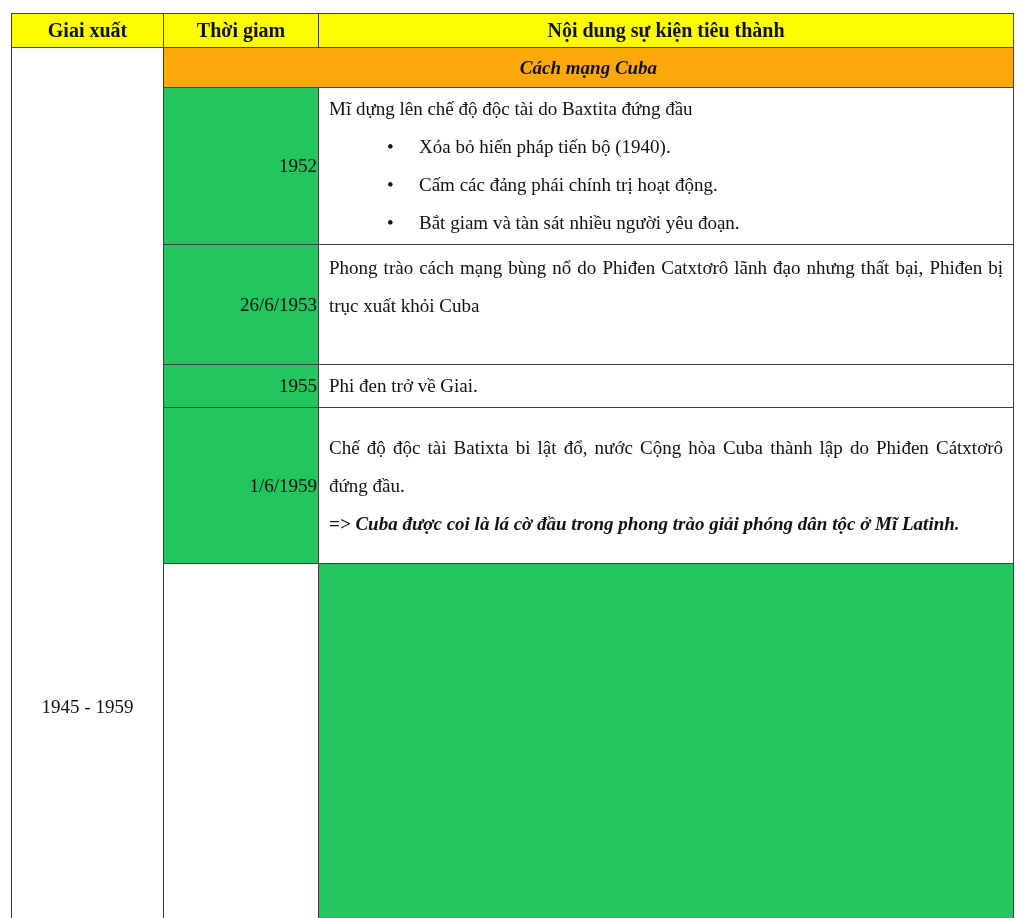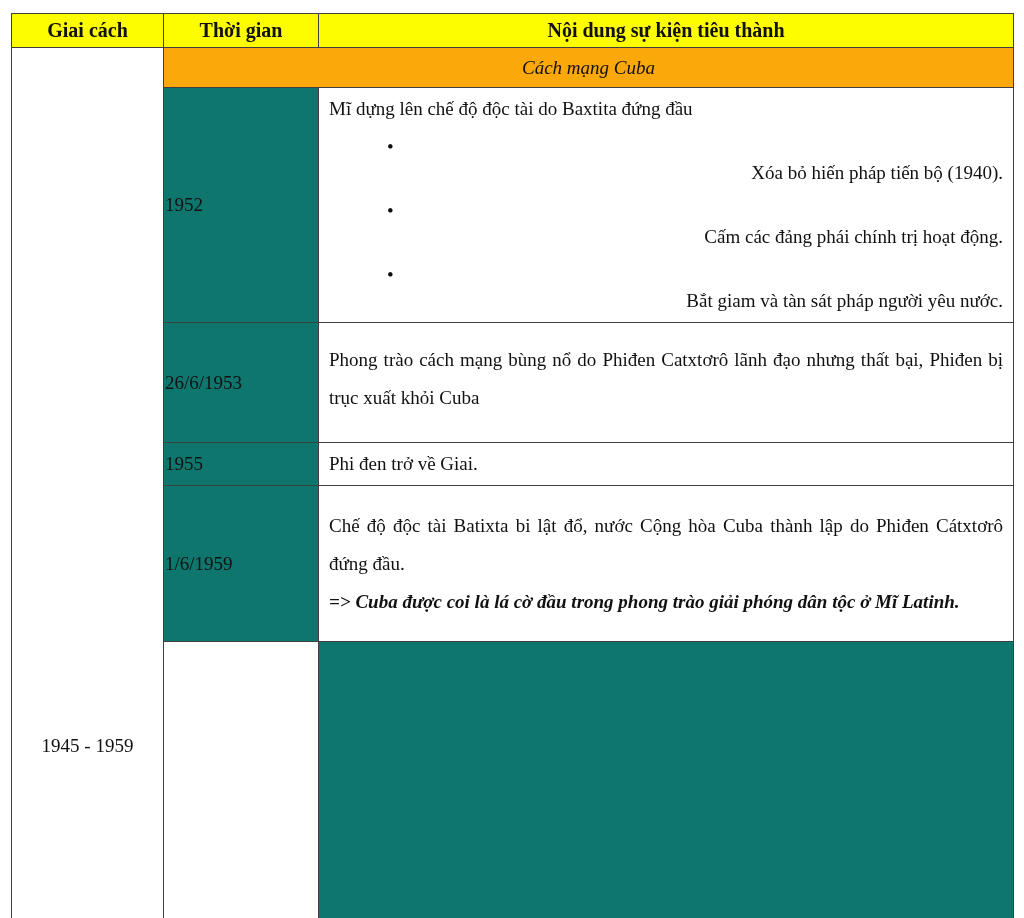--- a/index.html
+++ b/index.html
@@ -38,68 +38,68 @@
   .r-1952{height:157px;}
   .r-1953{height:120px;}
   .r-1956{height:36px;}
   .r-1959{height:156px;}
   .r-1961{height:74px;}
   .period-cell{
     text-align:center;
     background:#ffffff;
   }
   .time-cell{
-    text-align:left;
-    background:#0f766e;
+    text-align:right;
+    background:#22c55e;
   }
   .content-cell{
     text-align:justify;
     padding:2px 10px;
     line-height:2.0;
     background:#ffffff;
     font-family:Liberation Serif, serif;
   }
-  .vtop{vertical-align:top;padding-top:18px;}
+  .vtop{vertical-align:top;padding-top:4px;}
   .banner-cell{
     background:#faa80a;
-    font-weight:normal;
+    font-weight:bold;
     font-style:italic;
     text-align:center;
     padding:2px 10px;
   }
   .bullet-line{
     display:flex;
     padding-left:58px;
   }
   .bullet-marker{
     width:32px;
     flex:0 0 32px;
     text-align:left;
   }
-  .bullet-text{flex:1;text-align:right;margin-top:26px;}
+  .bullet-text{flex:1;text-align:left;}
   .conclusion{
     font-weight:bold;
     font-style:italic;
   }
 </style>
 </head>
 <body>
 
 <div class="page">
   <table class="history-table">
     <colgroup>
         <col class="c1">
         <col class="c2">
         <col class="c3">
       </colgroup>
 
     <tbody>
         <tr class="r-header">
-      <th>Giai cách</th>
-      <th>Thời gian</th>
+      <th>Giai xuất</th>
+      <th>Thời giam</th>
       <th>Nội dung sự kiện tiêu thành</th>
     </tr>
 
     <tr class="r-banner1">
       <td class="period-cell" rowspan="6">1945 - 1959</td>
       <td class="banner-cell" colspan="2">Cách mạng Cuba</td>
     </tr>
 
     <tr class="r-1952">
       <td class="time-cell">1952</td>
@@ -108,21 +108,21 @@
         <div class="bullet-line">
           <span class="bullet-marker">•</span>
           <span class="bullet-text">Xóa bỏ hiến pháp tiến bộ (1940).</span>
         </div>
         <div class="bullet-line">
           <span class="bullet-marker">•</span>
           <span class="bullet-text">Cấm các đảng phái chính trị hoạt động.</span>
         </div>
         <div class="bullet-line">
           <span class="bullet-marker">•</span>
-          <span class="bullet-text">Bắt giam và tàn sát pháp người yêu nước.</span>
+          <span class="bullet-text">Bắt giam và tàn sát nhiều người yêu đoạn.</span>
         </div>
       </td>
     </tr>
 
     <tr class="r-1953">
       <td class="time-cell">26/6/1953</td>
       <td class="content-cell vtop">Phong trào cách mạng bùng nổ do Phiđen Catxtơrô lãnh đạo nhưng thất bại, Phiđen bị trục xuất khỏi Cuba</td>
     </tr>
 
     <tr class="r-1956">

